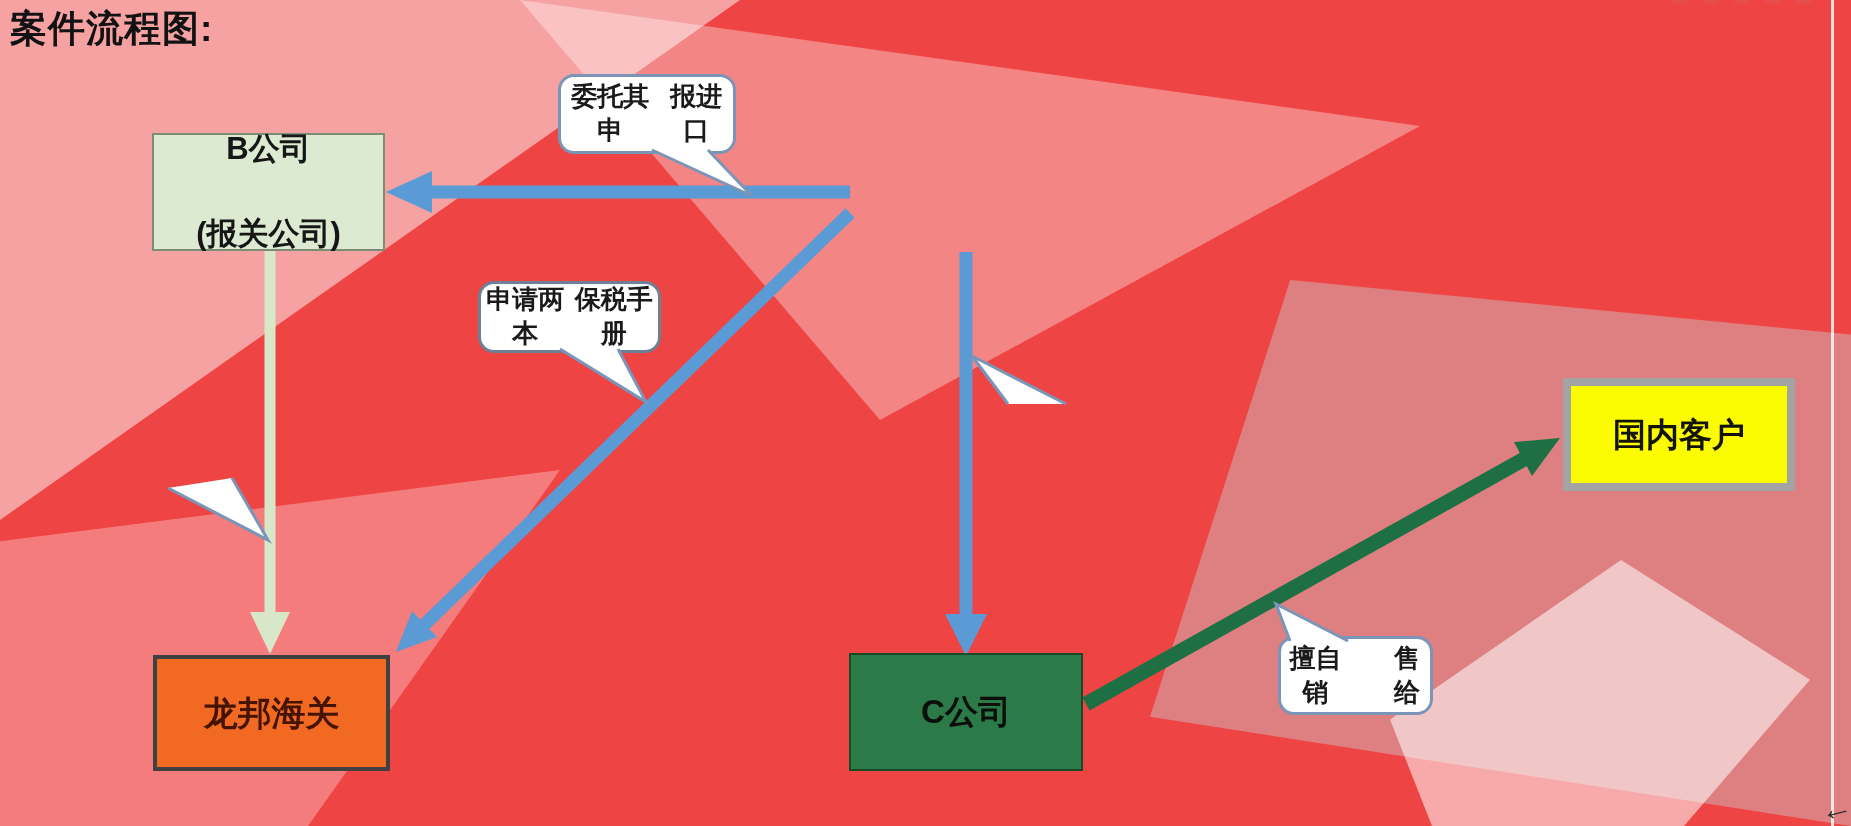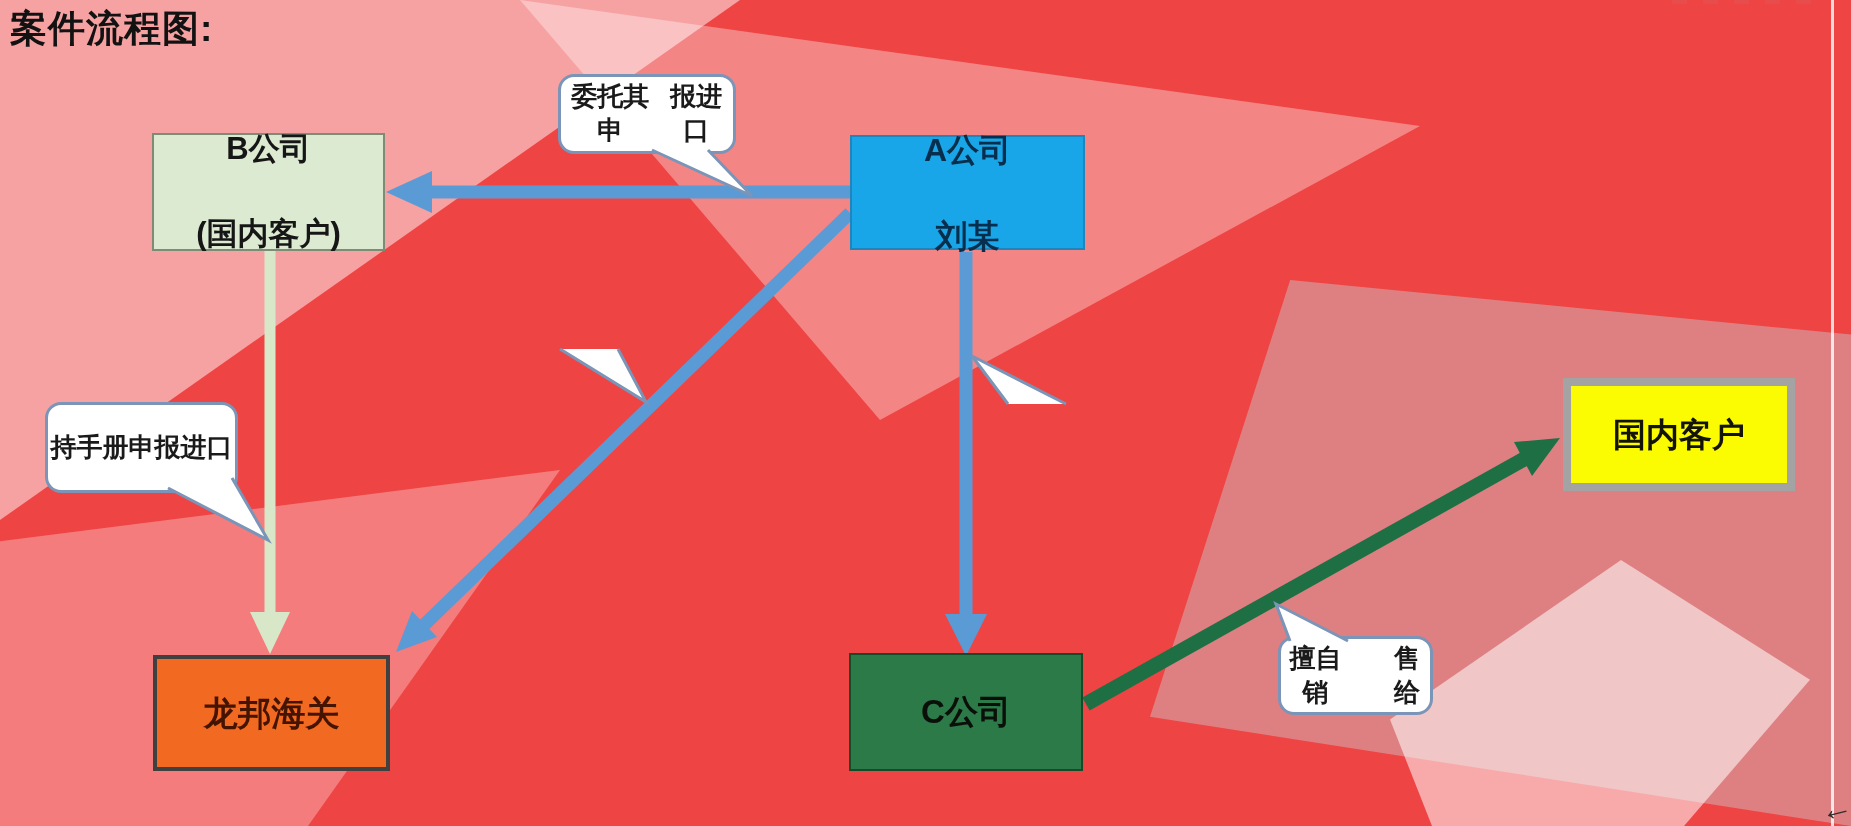--- a/index.html
+++ b/index.html
@@ -91,43 +91,39 @@
     <polygon points="270,654 250,612 290,612" fill="#d9e7c9"></polygon>
 
     <line x1="1086" y1="704" x2="1526" y2="458" stroke-width="15" stroke="#1e7044"></line>
     <polygon points="1560,438 1532,476 1514,442" fill="#1e7044"></polygon>
   </svg>
 
   <div class="title">案件流程图:</div>
 
   <div class="node node-b">
     <span>B公司</span>
-    <span>(国内客户)</span>
-  </div>
-  <div class="node node-a">
-    <span>A公司</span>
-    <span>刘某</span>
+    <span>(报关公司)</span>
   </div>
   <div class="node node-customs">
     <span>龙邦海关</span>
   </div>
   <div class="node node-c">
     <span>C公司</span>
   </div>
   <div class="node node-customers">
     <span>国内客户</span>
   </div>
 
   <div class="callout co-entrust">
     <span>委托其申</span>
     <span>报进口</span>
   </div>
-  <div class="callout co-hold">
-    <span>持手册申报</span>
-    <span>进口</span>
+  <div class="callout co-apply">
+    <span>申请两本</span>
+    <span>保税手册</span>
   </div>
   <div class="callout co-unauth">
     <span>擅自销</span>
     <span>售给</span>
   </div>
 
   <svg class="svg-layer tails" width="1851" height="826" viewBox="0 0 1851 826">
     <path d="M652,150 L752,196 L708,150" fill="#ffffff" stroke-width="3" stroke="#7a95b8"></path>
     <path d="M560,349 L646,402 L618,349" fill="#ffffff" stroke-width="3" stroke="#7a95b8"></path>
     <path d="M168,488 L268,540 L232,478" fill="#ffffff" stroke-width="3" stroke="#7a95b8"></path>

